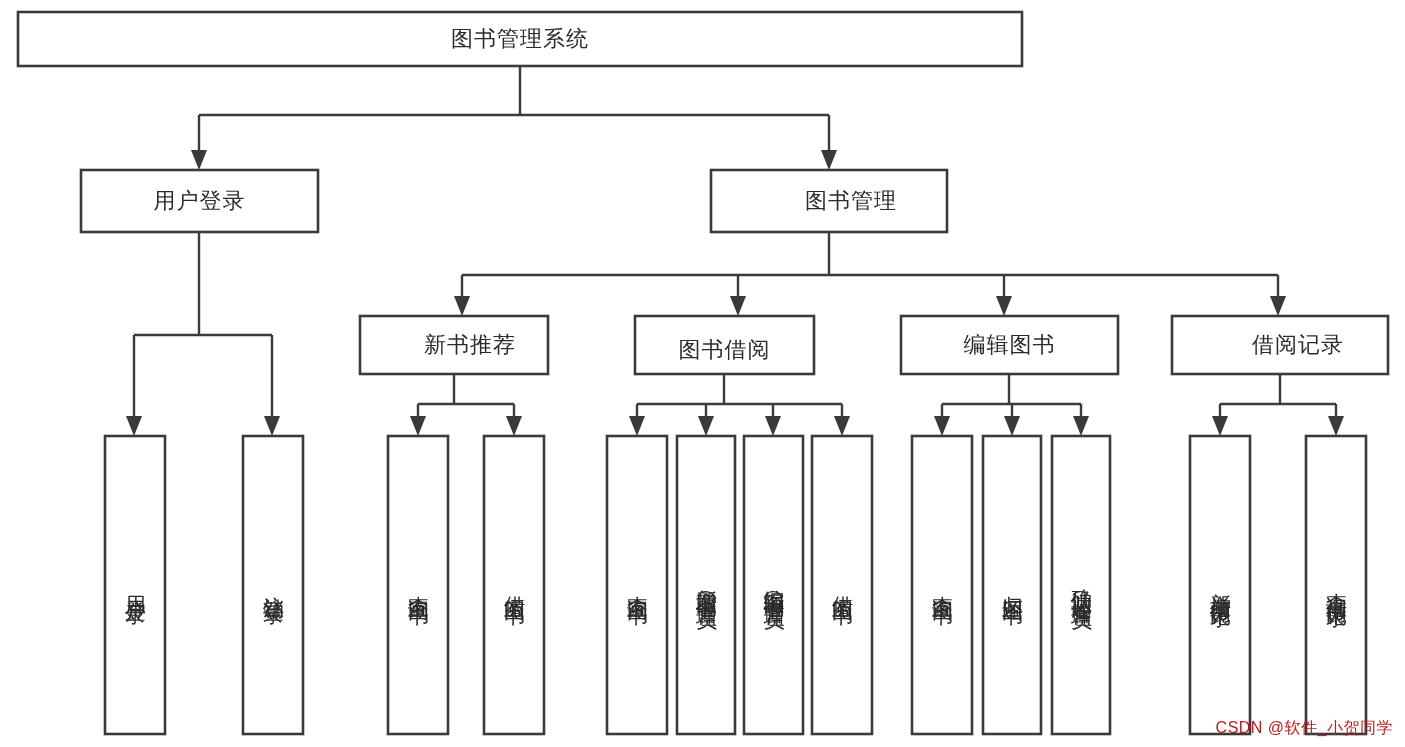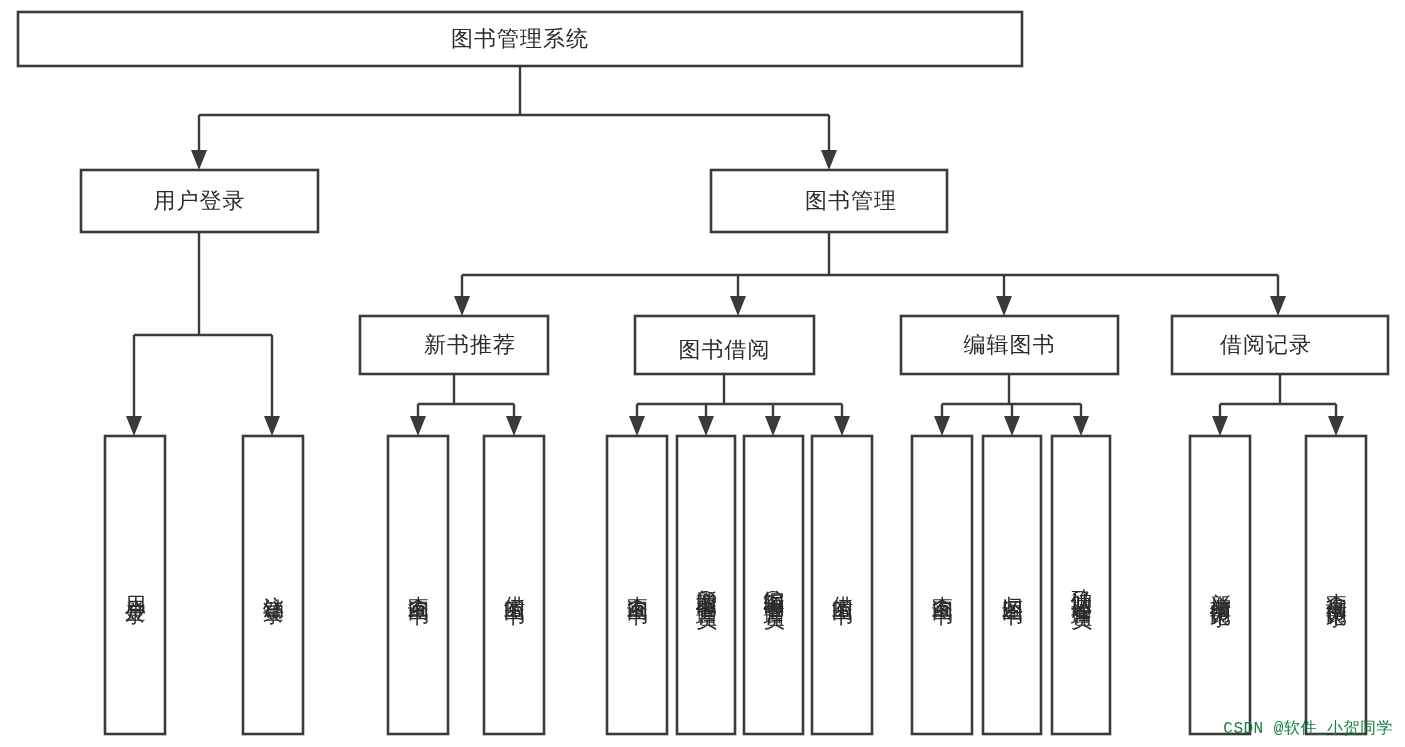--- a/index.html
+++ b/index.html
@@ -70,23 +70,23 @@
     color: #2b2b2b;
     letter-spacing: 1px;
     white-space: nowrap;
     font-family: "DejaVu Sans", "Liberation Sans", sans-serif;
   }
   #watermark {
     position: absolute;
     right: 12px;
     bottom: 8px;
     font-size: 16px;
-    color: #15803d;
+    color: #b91c1c;
     letter-spacing: 0.5px;
-    font-family: Liberation Mono, monospace;
+    font-family: Liberation Sans, sans-serif;
     white-space: nowrap;
   }
 </style>
 </head>
 <body>
 
 <div id="diagram-root">
 
   <svg id="flow" viewBox="0 0 1405 747">
     <g id="edges-layer">
@@ -165,21 +165,21 @@
       </div>
       <div class="hlabel-wrap" style="left: 376px; top: 316px; width: 188px; height: 58px;">
         <span class="htext">新书推荐</span>
       </div>
       <div class="hlabel-wrap" style="left: 635px; top: 316px; width: 179px; height: 68px;">
         <span class="htext">图书借阅</span>
       </div>
       <div class="hlabel-wrap" style="left: 901px; top: 316px; width: 217px; height: 58px;">
         <span class="htext">编辑图书</span>
       </div>
-      <div class="hlabel-wrap" style="left: 1172px; top: 316px; width: 188px; height: 58px;">
+      <div class="hlabel-wrap" style="left: 1172px; top: 316px; width: 188px; height: 58px; padding-left: 32px;">
         <span class="htext">借阅记录</span>
       </div>
       <div class="vlabel-wrap" style="left: 105px; top: 436px; width: 60px; height: 298px;">
         <span class="vtext">用户登录</span>
       </div>
       <div class="vlabel-wrap" style="left: 243px; top: 436px; width: 60px; height: 298px;">
         <span class="vtext">注销登录</span>
       </div>
       <div class="vlabel-wrap" style="left: 388px; top: 436px; width: 60px; height: 298px;">
         <span class="vtext">查询图书</span>

